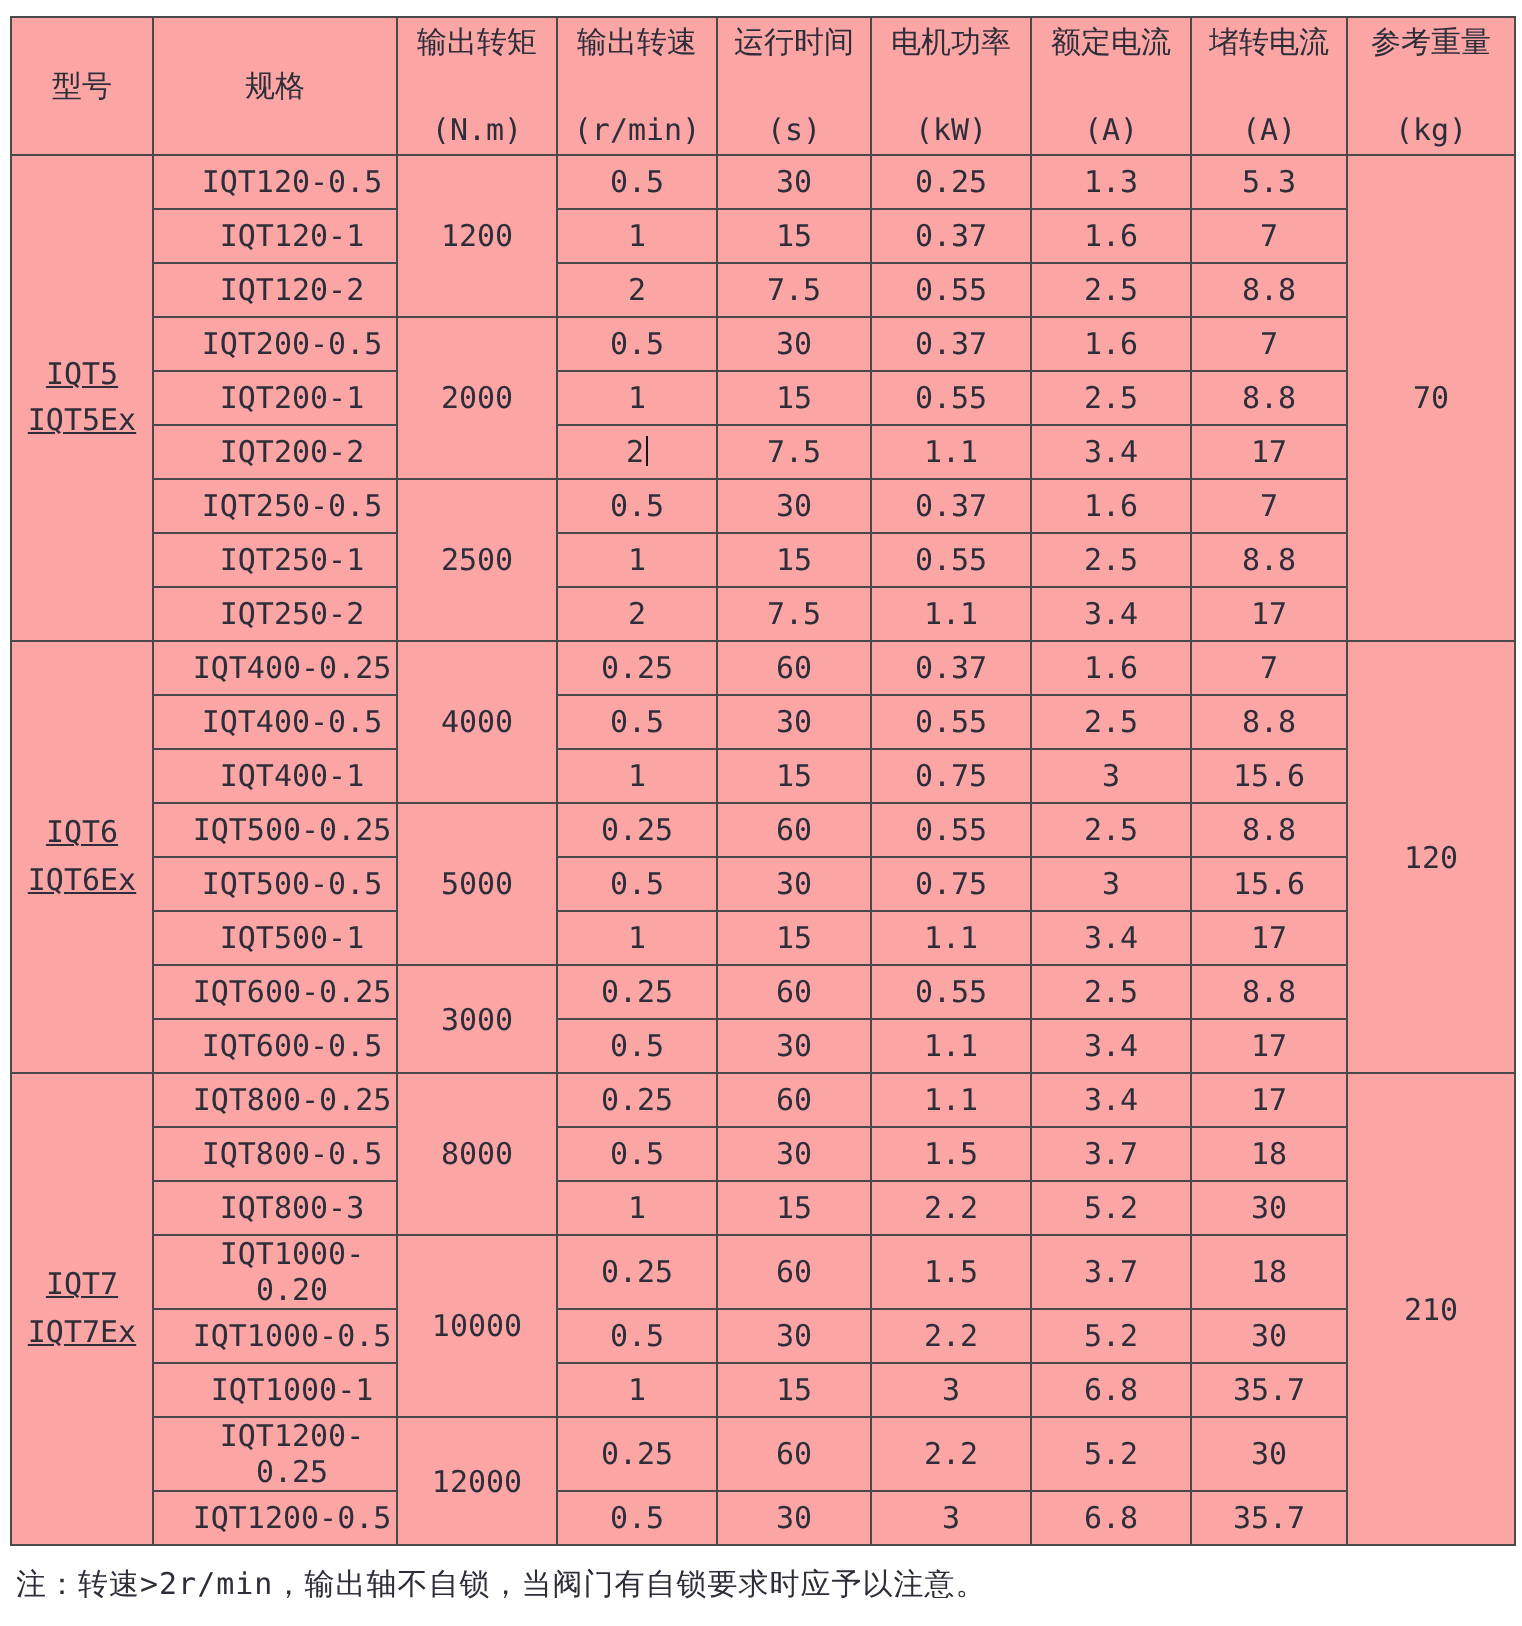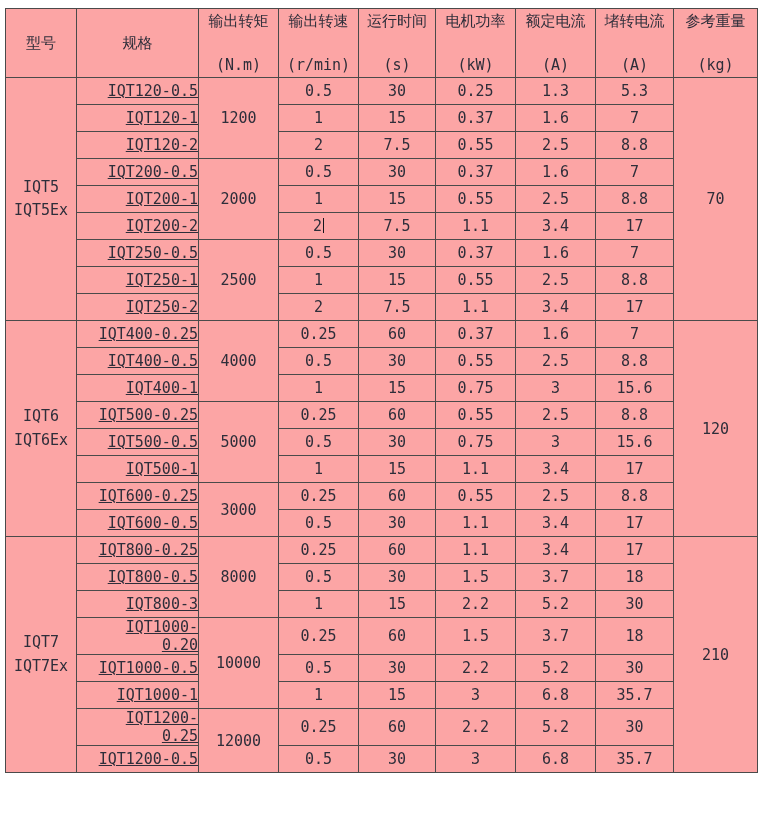--- a/index.html
+++ b/index.html
@@ -35,27 +35,27 @@
     line-height: 1.5;
   }
   .spec-table thead th .unit {
     display: block;
     margin-top: 21px;
   }
   .spec-table tbody td {
     height: 26px;
   }
   td.spec-cell {
-    text-align: right;
+    text-align: center;
     padding-left: 17px;
-    text-decoration: underline;
   }
   td.model-cell {
     white-space: pre-line;
     line-height: 1.55;
+    text-decoration: underline;
   }
   .caret {
     display: inline-block;
     width: 1px;
     height: 15px;
     background: #15151c;
     vertical-align: -2px;
     margin-left: 1px;
   }
   .note {
@@ -308,13 +308,14 @@
         <tr>
           <td class="spec-cell">IQT1200-0.5</td>
           <td>0.5</td>
           <td>30</td>
           <td>3</td>
           <td>6.8</td>
           <td>35.7</td>
         </tr>
       </tbody>
   </table>
+  <div class="note">注：转速&gt;2r/min，输出轴不自锁，当阀门有自锁要求时应予以注意。</div>
 </div>
 
 </body></html>

